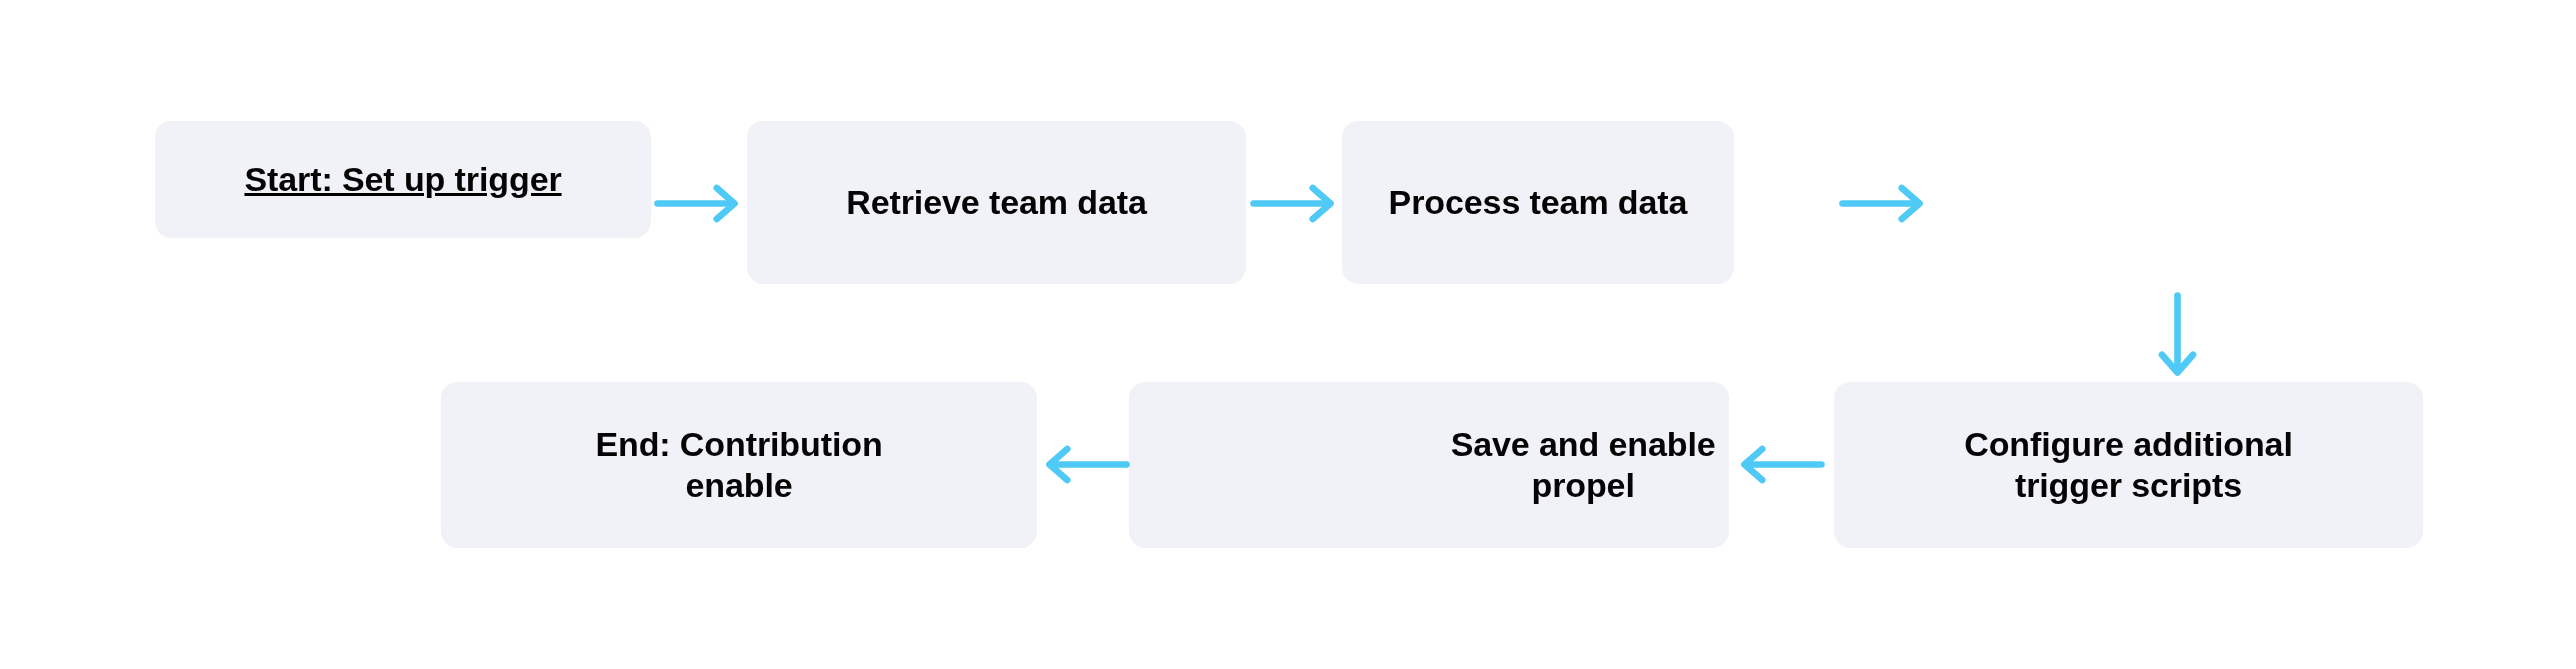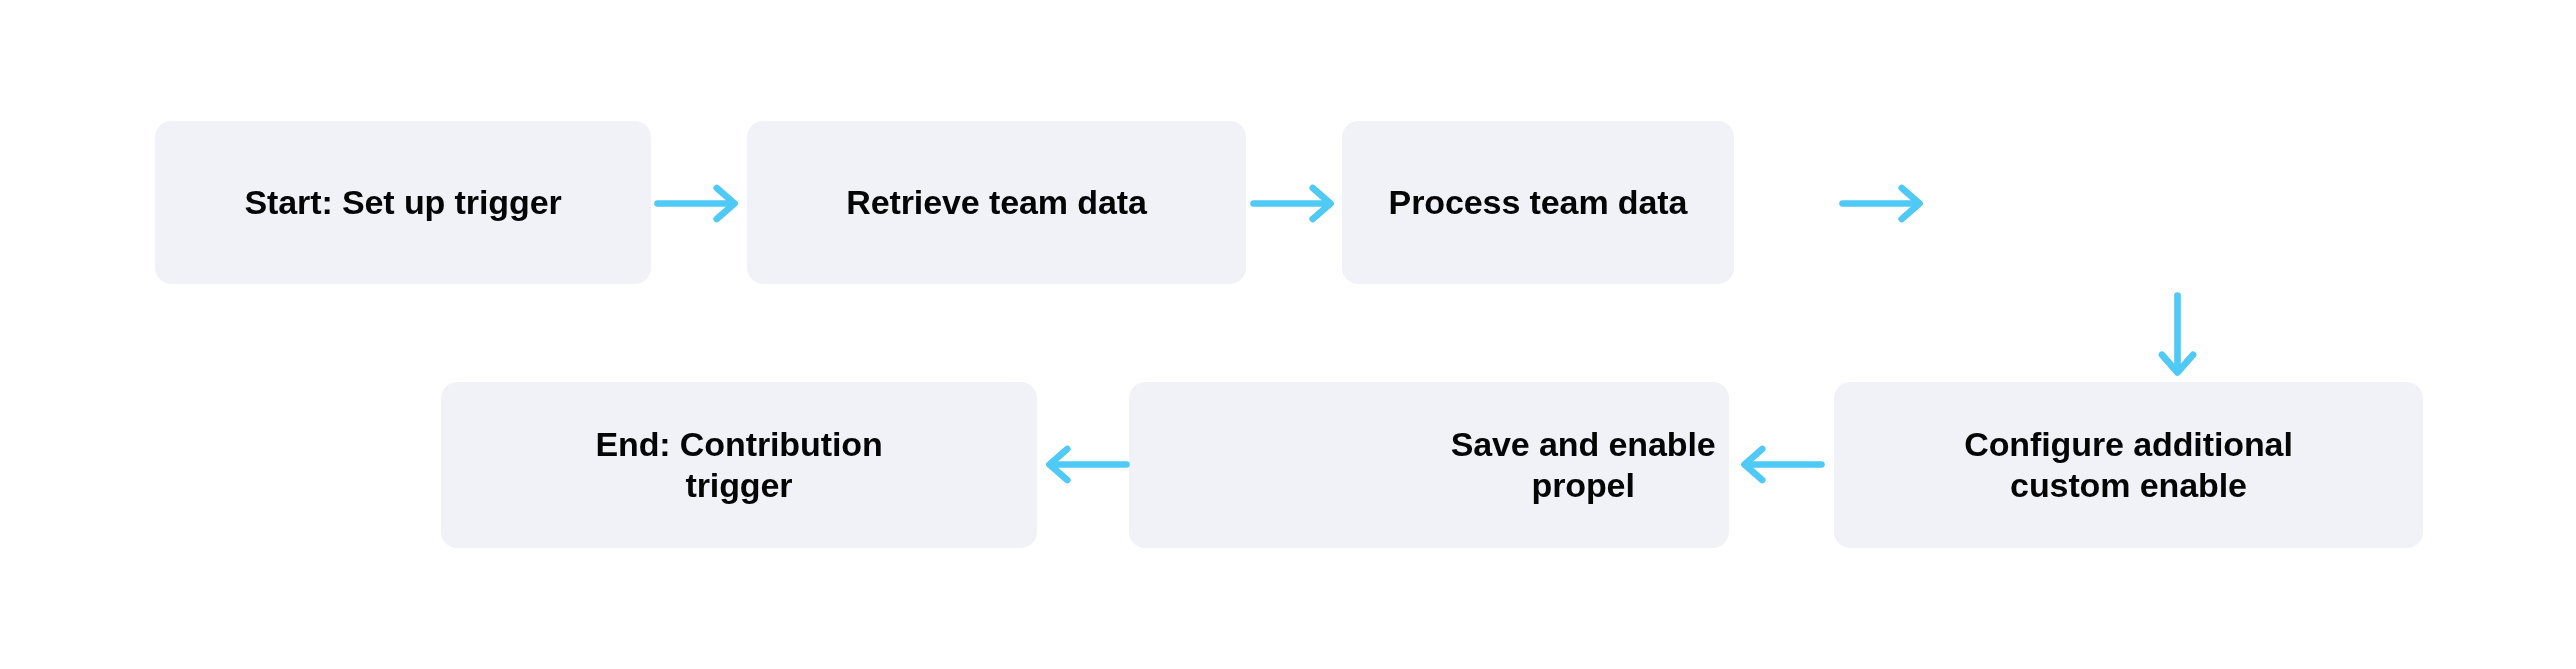--- a/index.html
+++ b/index.html
@@ -50,21 +50,21 @@
     stroke-linecap: round;
     stroke-linejoin: round;
     fill: none;
   }
 </style>
 </head>
 <body>
 
 <div id="flowchart">
 
-  <div class="node" style="left:155px; top:121px; width:496px; height:163px;">
+  <div class="node" style="left:155px; top:121px; width:496px; height:117px;text-decoration:underline;">
     <span class="node-label">Start: Set up trigger</span>
   </div>
 
   <div class="edge" style="left:656px; top:185px; width:86px; height:37px;">
     <svg width="86" height="37" viewBox="0 0 116 50">
       <path d="M2 25 H 104"></path>
       <path d="M82 4 L 106 25 L 82 46"></path>
     </svg>
   </div>
 
@@ -93,21 +93,21 @@
 
   <div class="edge" style="left:2159px; top:294px; width:37px; height:86px;">
     <svg width="37" height="86" viewBox="0 0 50 116">
       <path d="M25 2 V 104"></path>
       <path d="M4 82 L 25 106 L 46 82"></path>
     </svg>
   </div>
 
   <div class="node" style="left:1834px; top:382px; width:589px; height:166px;">
     <span class="node-label">Configure additional
-custom enable</span>
+trigger scripts</span>
   </div>
 
   <div class="edge" style="left:1737px; top:446px; width:86px; height:37px;">
     <svg width="86" height="37" viewBox="0 0 116 50">
       <path d="M114 25 H 12"></path>
       <path d="M34 4 L 10 25 L 34 46"></path>
     </svg>
   </div>
 
   <div class="node" style="left:1129px; top:382px; width:600px; height:166px;justify-content:flex-end;">
@@ -117,17 +117,17 @@
 
   <div class="edge" style="left:1042px; top:446px; width:86px; height:37px;">
     <svg width="86" height="37" viewBox="0 0 116 50">
       <path d="M114 25 H 12"></path>
       <path d="M34 4 L 10 25 L 34 46"></path>
     </svg>
   </div>
 
   <div class="node" style="left:441px; top:382px; width:596px; height:166px;">
     <span class="node-label">End: Contribution
-trigger</span>
+enable</span>
   </div>
 
 </div>
 
 
 </body></html>

